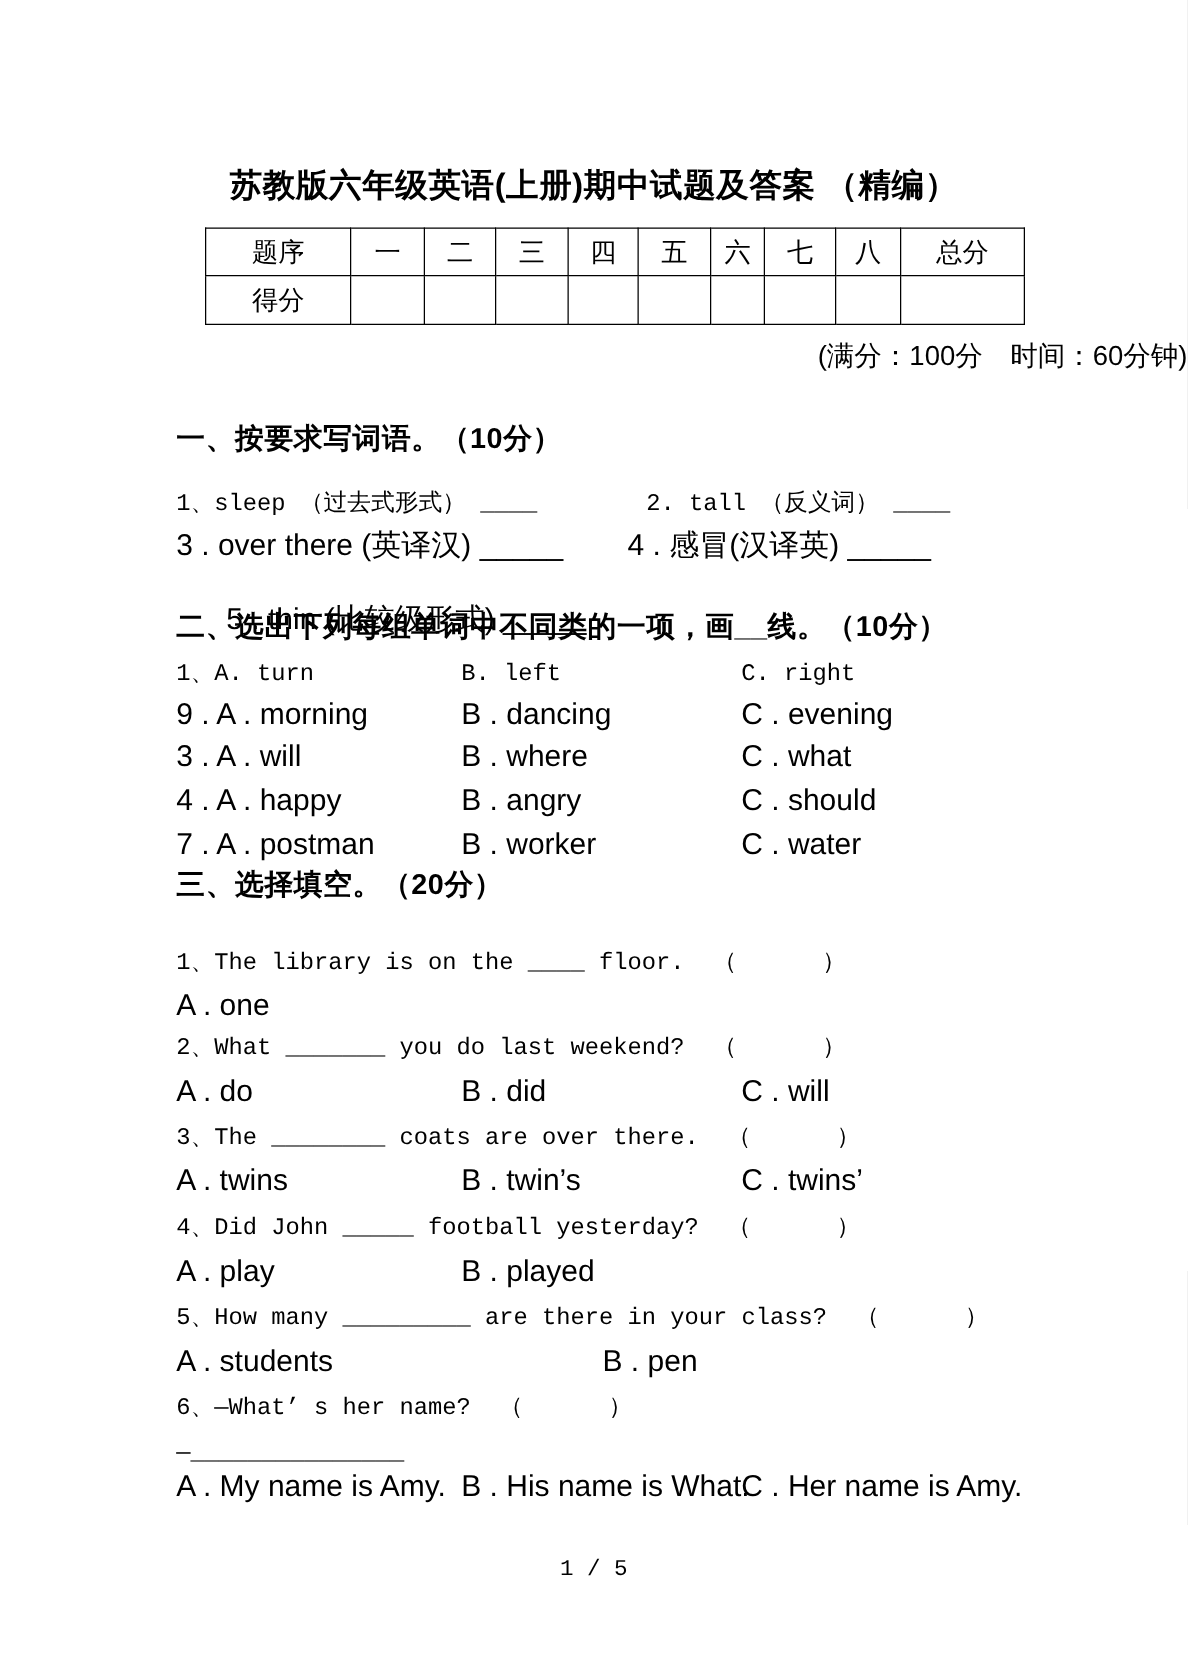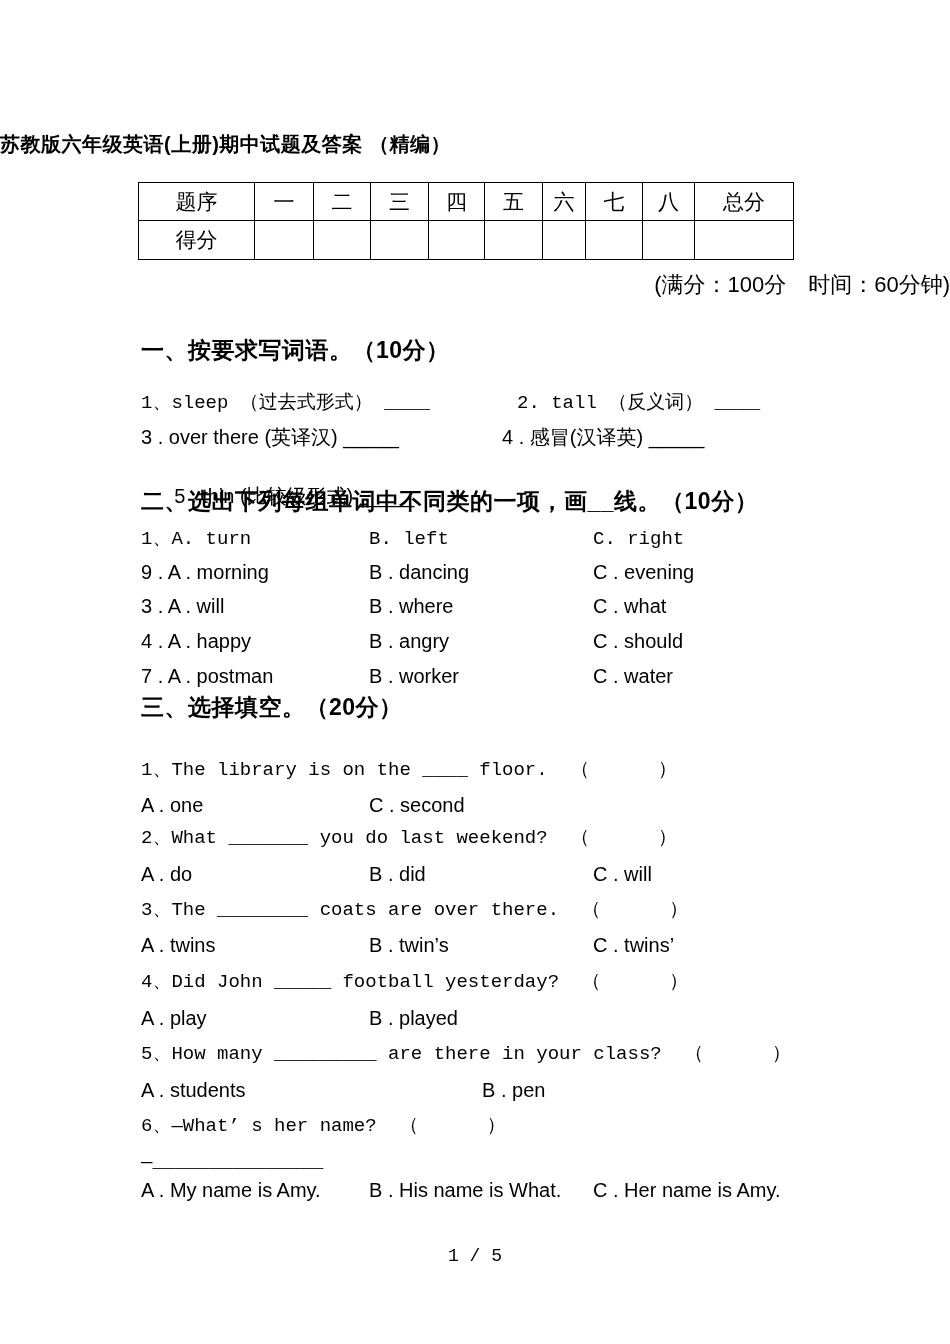--- a/index.html
+++ b/index.html
@@ -7,44 +7,44 @@
     position:relative;
     width:950px; height:1344px;
     margin:0 auto;
     background:#ffffff;
     color:#000000;
     font-family:"Liberation Sans","DejaVu Sans",sans-serif;
     overflow:hidden;
   }
   .title {
     position:absolute; top:131px; left:0; width:100%;
-    text-align:left;
-    font-size:20px; font-weight:700;
+    text-align:center;
+    font-size:26px; font-weight:700;
     letter-spacing:0.5px;
     white-space:pre;
   }
   table.score-table {
-    position:absolute; top:182px; left:138px;
+    position:absolute; top:182px; left:164px;
     border-collapse:collapse; table-layout:fixed;border-radius:28px;
   }
   table.score-table td {
     border:1px solid #000;
     text-align:center; vertical-align:middle;
     font-size:21px; padding:0;
   }
   table.score-table tr.r1 td { height:37px; }
   table.score-table tr.r2 td { height:38px; }
   .info {
     position:absolute; top:270px; left:0; width:100%;
     text-align:right; font-size:22px; white-space:pre;
   }
   .content { position:absolute; top:0; left:141px; width:720px; }
   .row {
     position:absolute; left:0; width:720px;
-    font-size:20px; line-height:26px; white-space:pre;
+    font-size:24px; line-height:26px; white-space:pre;
   }
   .mono {
     font-family:"Liberation Mono","DejaVu Sans Mono",monospace;
     font-size:19px;
   }
   .h {
     font-size:23px; font-weight:700; line-height:28px;
     letter-spacing:0.5px;
   }
   .grid3 { display:grid; grid-template-columns:228px 224px 1fr; }
@@ -135,21 +135,21 @@
       <span>4 . A . happy</span><span>B . angry</span><span>C . should</span>
     </div>
     <div class="row grid3" style="top:663px">
       <span>7 . A . postman</span><span>B . worker</span><span>C . water</span>
     </div>
 
     <div class="row h" style="top:693px">三、选择填空。（20分）</div>
 
     <div class="row mono" style="top:757px">1、The library is on the ____ floor.  （      ）</div>
     <div class="row grid3" style="top:792px">
-      <span>A . one</span><span>C . second</span>
+      <span>A . one</span>
     </div>
 
     <div class="row mono" style="top:825px">2、What _______ you do last weekend?  （      ）</div>
     <div class="row grid3" style="top:861px">
       <span>A . do</span><span>B . did</span><span>C . will</span>
     </div>
 
     <div class="row mono" style="top:897px">3、The ________ coats are over there.  （      ）</div>
     <div class="row grid3" style="top:932px">
       <span>A . twins</span><span>B . twin’s</span><span>C . twins’</span>

